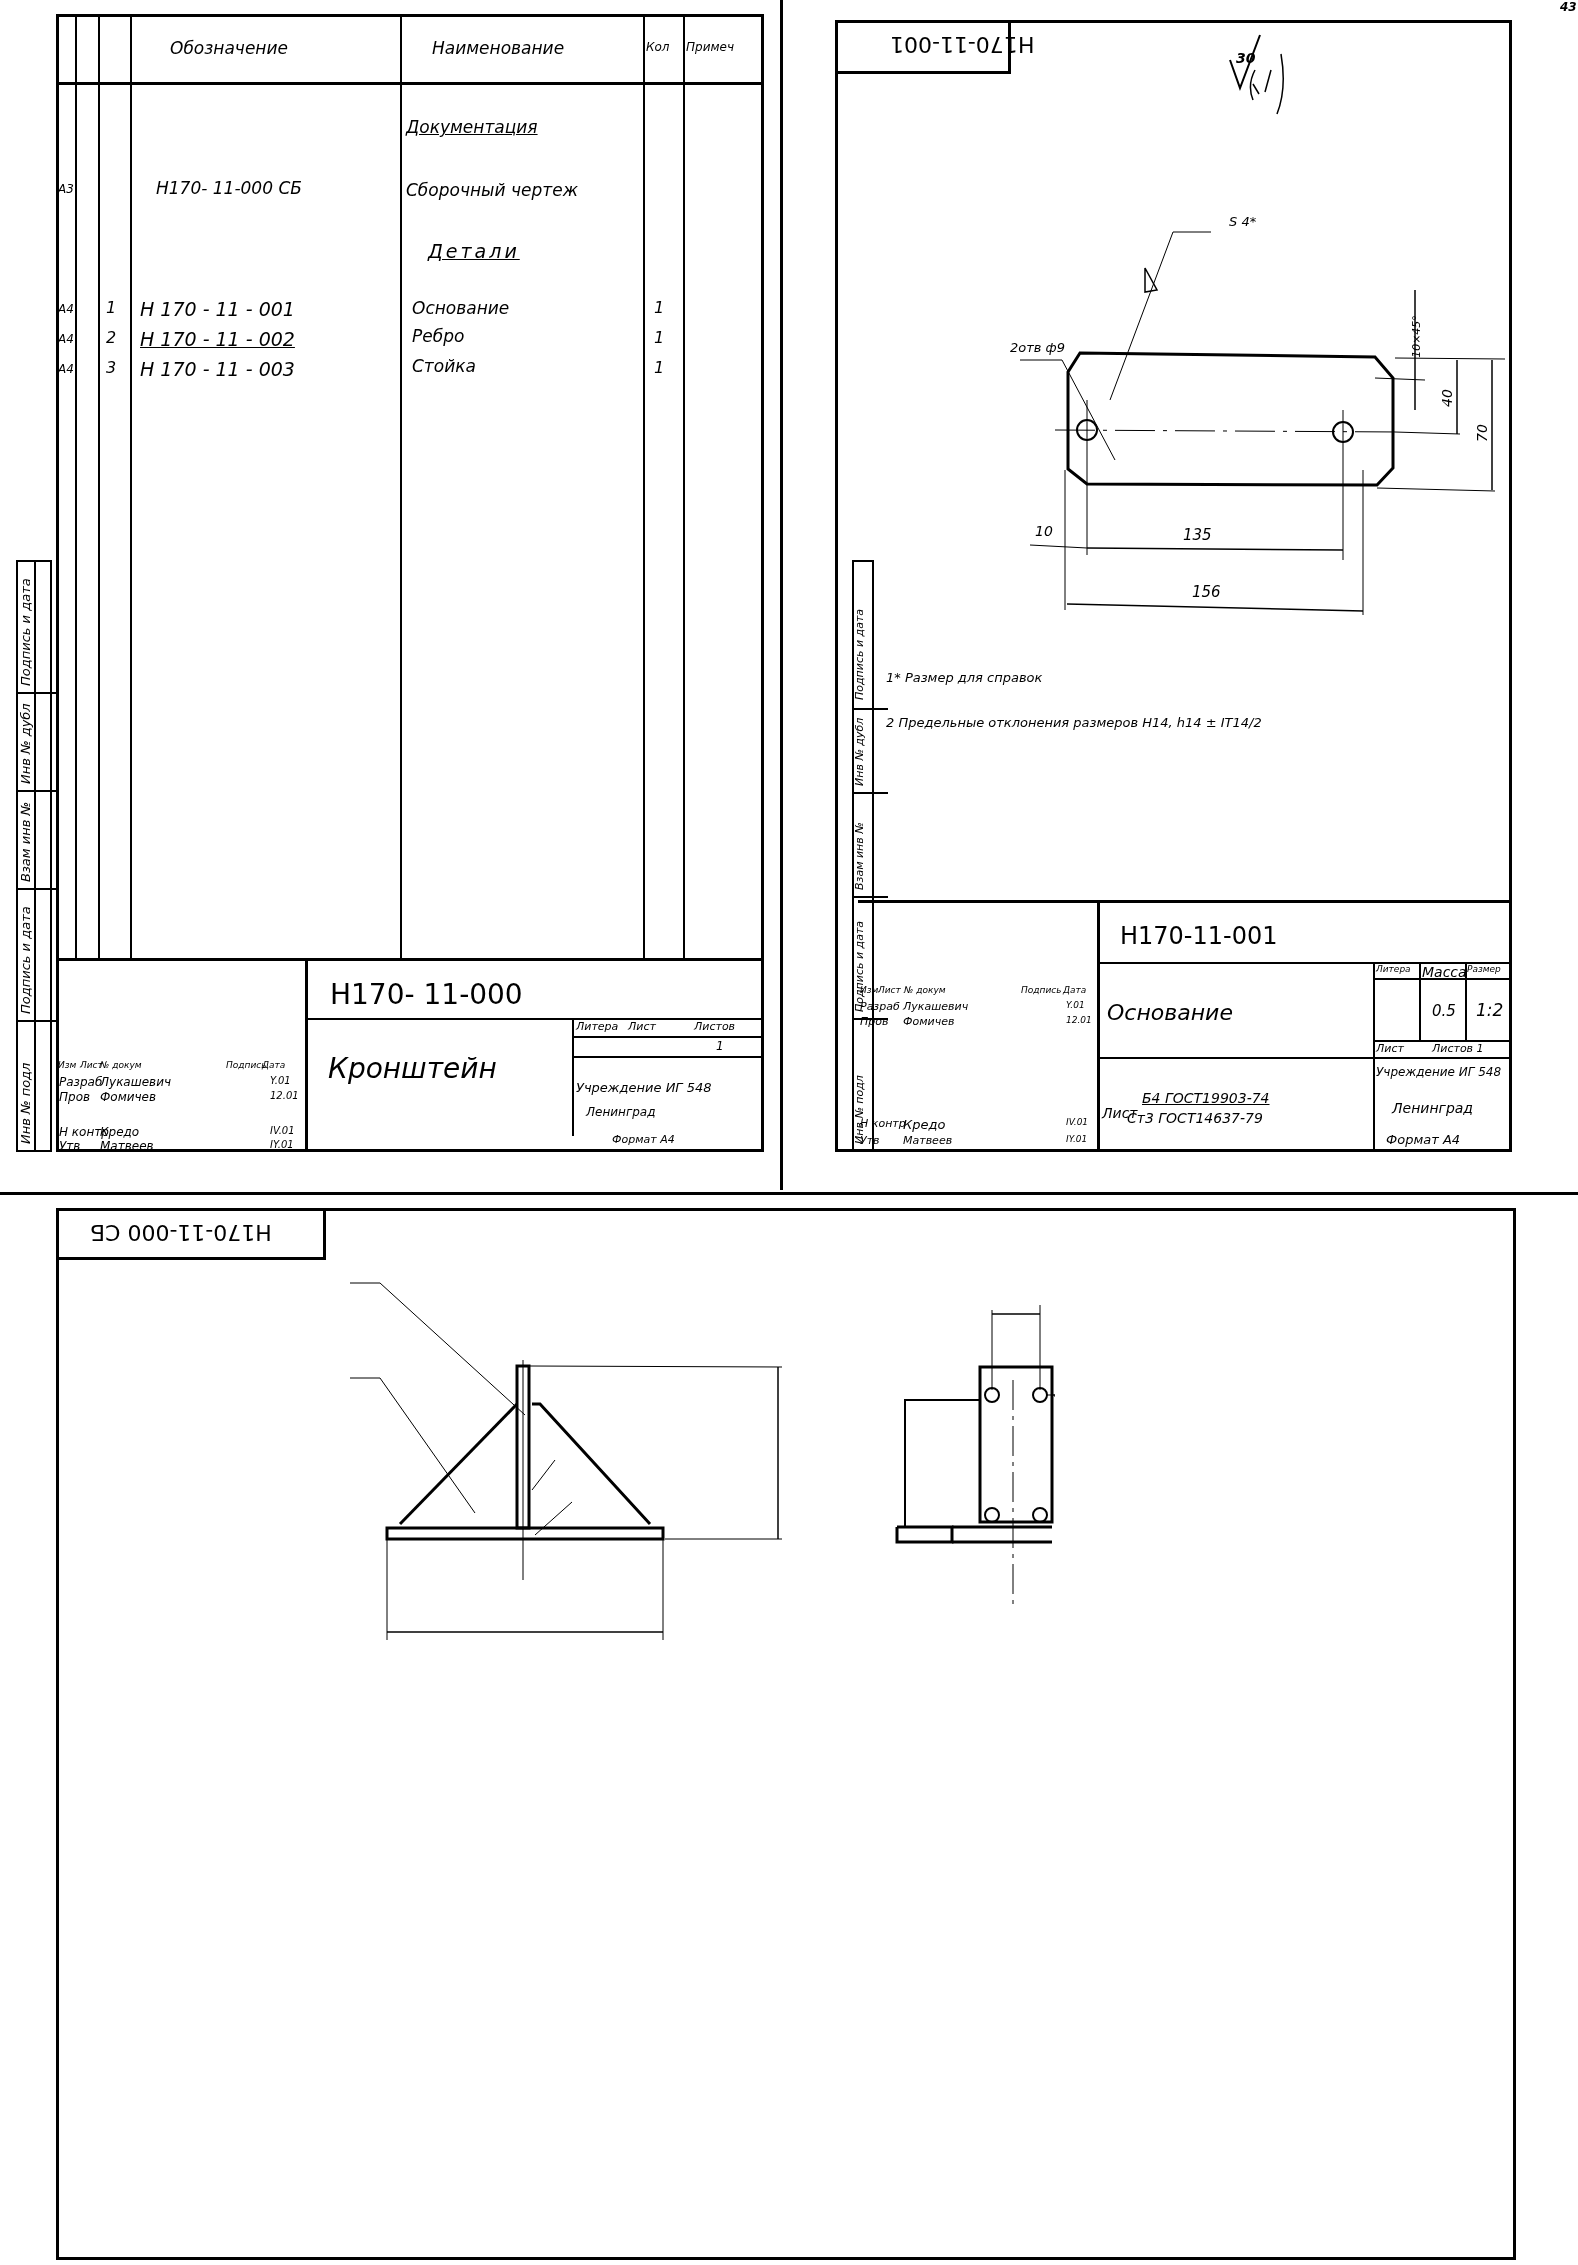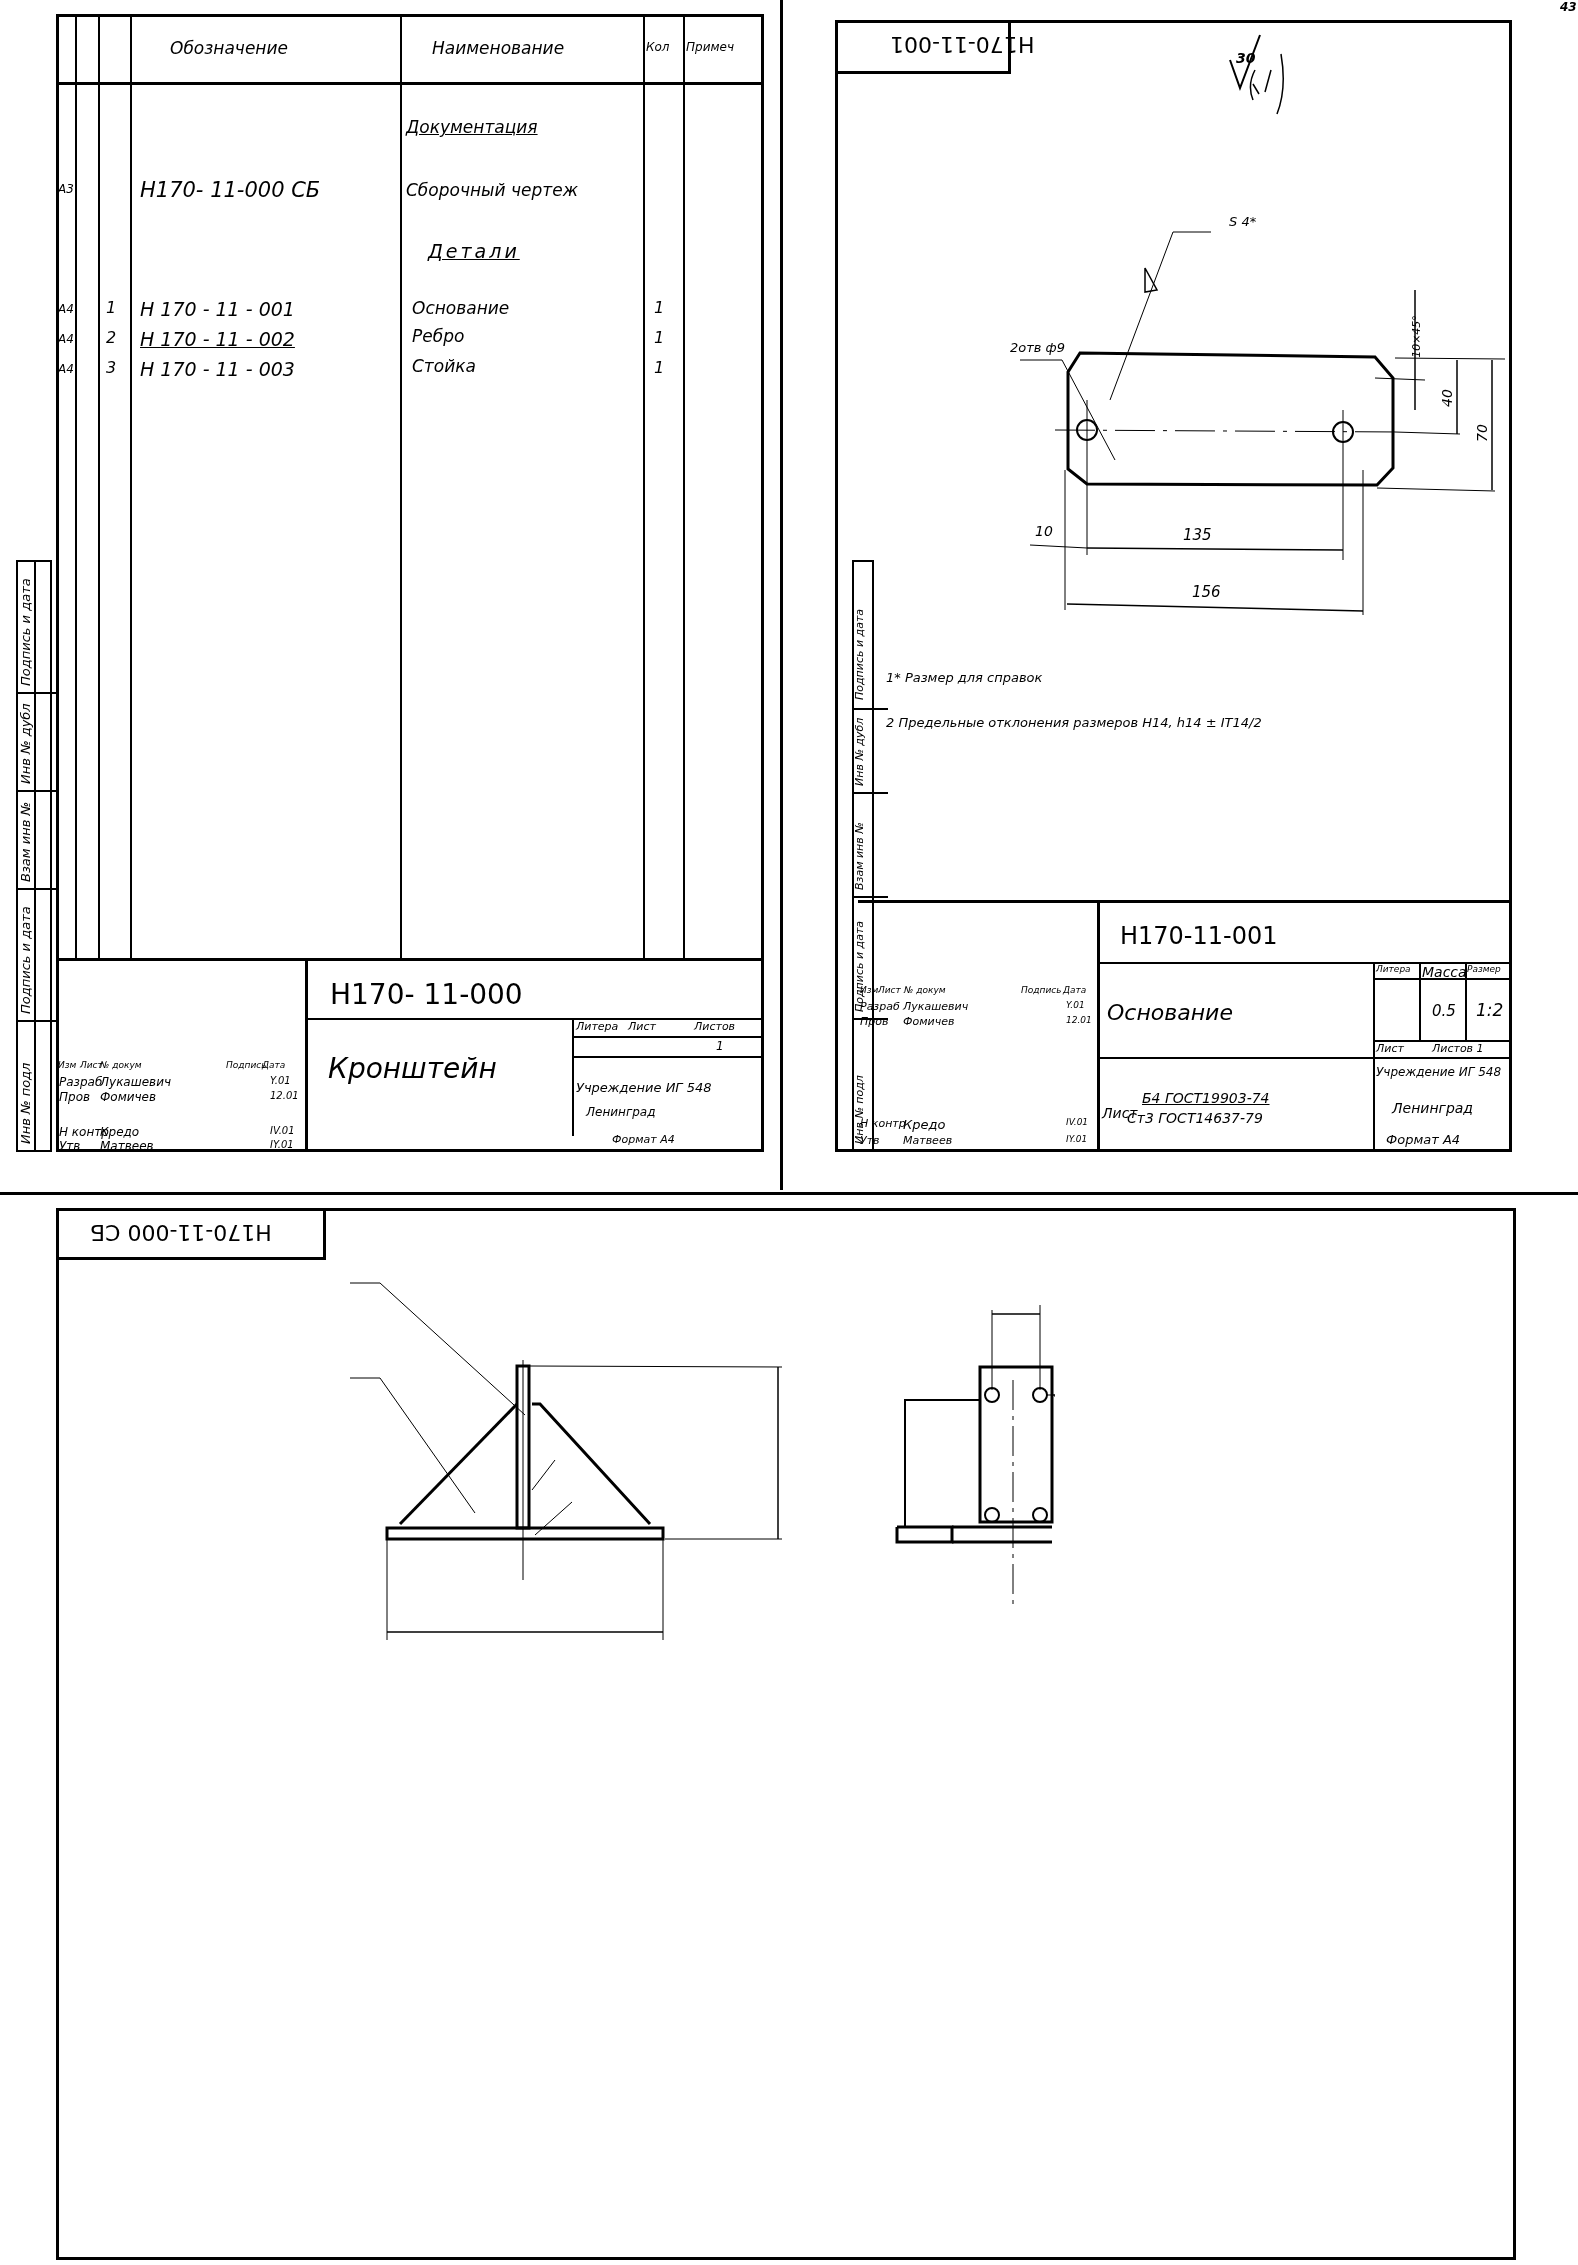--- a/index.html
+++ b/index.html
@@ -35,21 +35,21 @@
   <div class="t" style="left:170px;top:38px;font-size:17px;">Обозначение</div>
   <div class="t" style="left:432px;top:38px;font-size:17px;">Наименование</div>
   <div class="t" style="left:646px;top:40px;font-size:12px;">Кол</div>
   <div class="t" style="left:686px;top:40px;font-size:12px;">Примеч</div>
 
   <div id="spec-rows"></div>
 
   <div class="t u" style="left:406px;top:117px;font-size:17px;">Документация</div>
 
   <div class="t" style="left:58px;top:182px;font-size:12px;">А3</div>
-  <div class="t" style="left:140px;top:178px;font-size:21px;">Н170- 11-000 СБ</div>
+  <div class="t" style="left:156px;top:178px;font-size:17px;">Н170- 11-000 СБ</div>
   <div class="t" style="left:406px;top:180px;font-size:17px;">Сборочный чертеж</div>
 
   <div class="t u" style="left:428px;top:240px;font-size:19px;letter-spacing:3px;">Детали</div>
 
   <div class="t" style="left:58px;top:302px;font-size:12px;">А4</div>
   <div class="t" style="left:106px;top:298px;font-size:16px;">1</div>
   <div class="t" style="left:140px;top:298px;font-size:19px;">Н 170 - 11 - 001</div>
   <div class="t" style="left:412px;top:298px;font-size:17px;">Основание</div>
   <div class="t" style="left:654px;top:298px;font-size:16px;">1</div>
 

